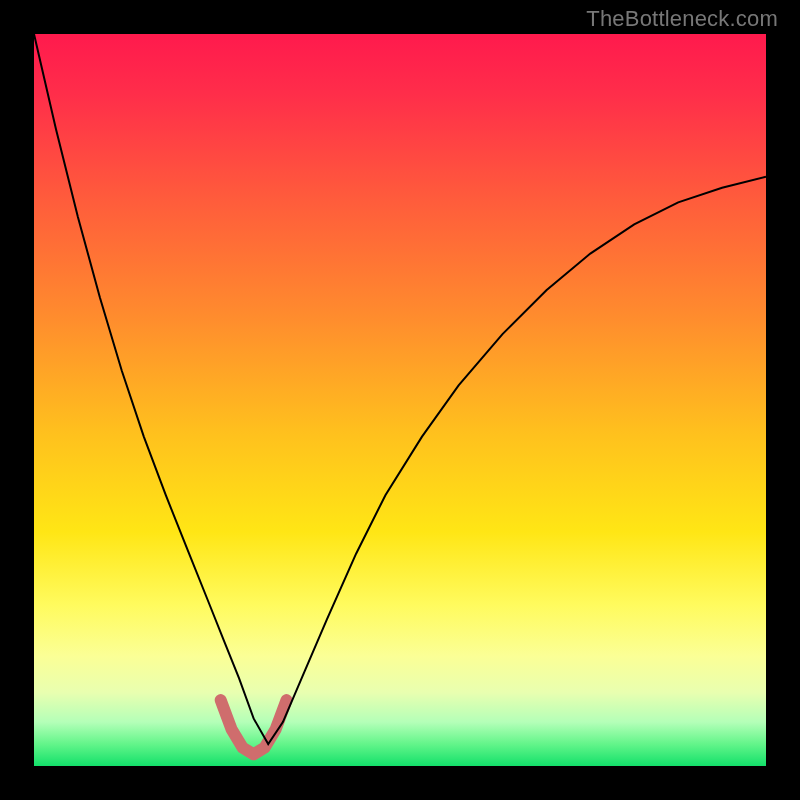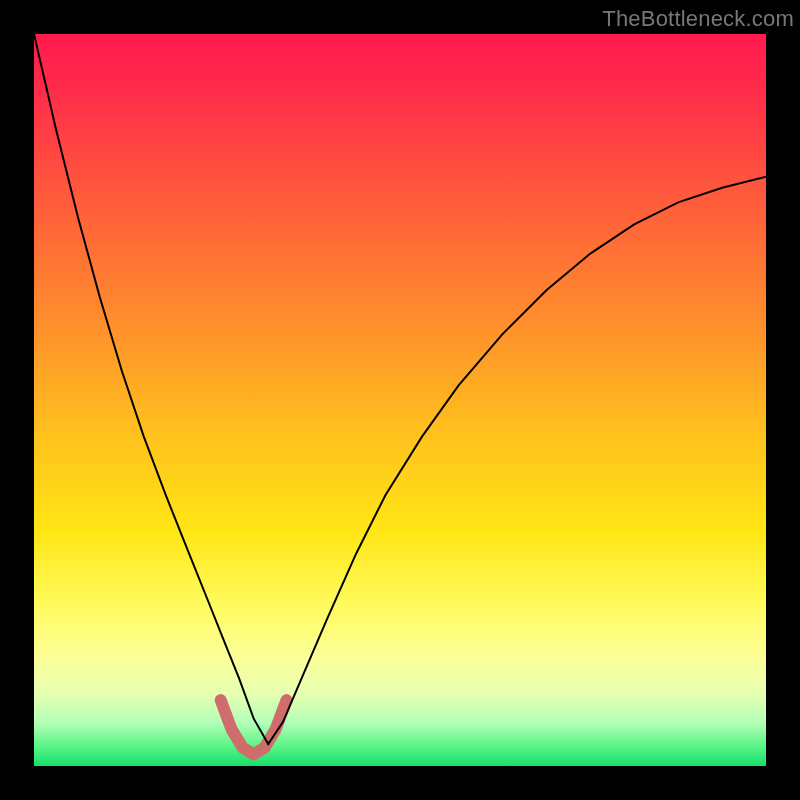--- a/index.html
+++ b/index.html
@@ -41,21 +41,21 @@
   }
   .curve-svg {
     position: absolute;
     inset: 0;
     width: 100%;
     height: 100%;
   }
   .watermark {
     position: absolute;
     top: 6px;
-    right: 6px;
+    right: 22px;
     color: #777;
     font-size: 22px;
     letter-spacing: 0.2px;
   }
 </style>
 </head>
 <body>
 
 <div class="frame">
   <div class="gradient"></div>

